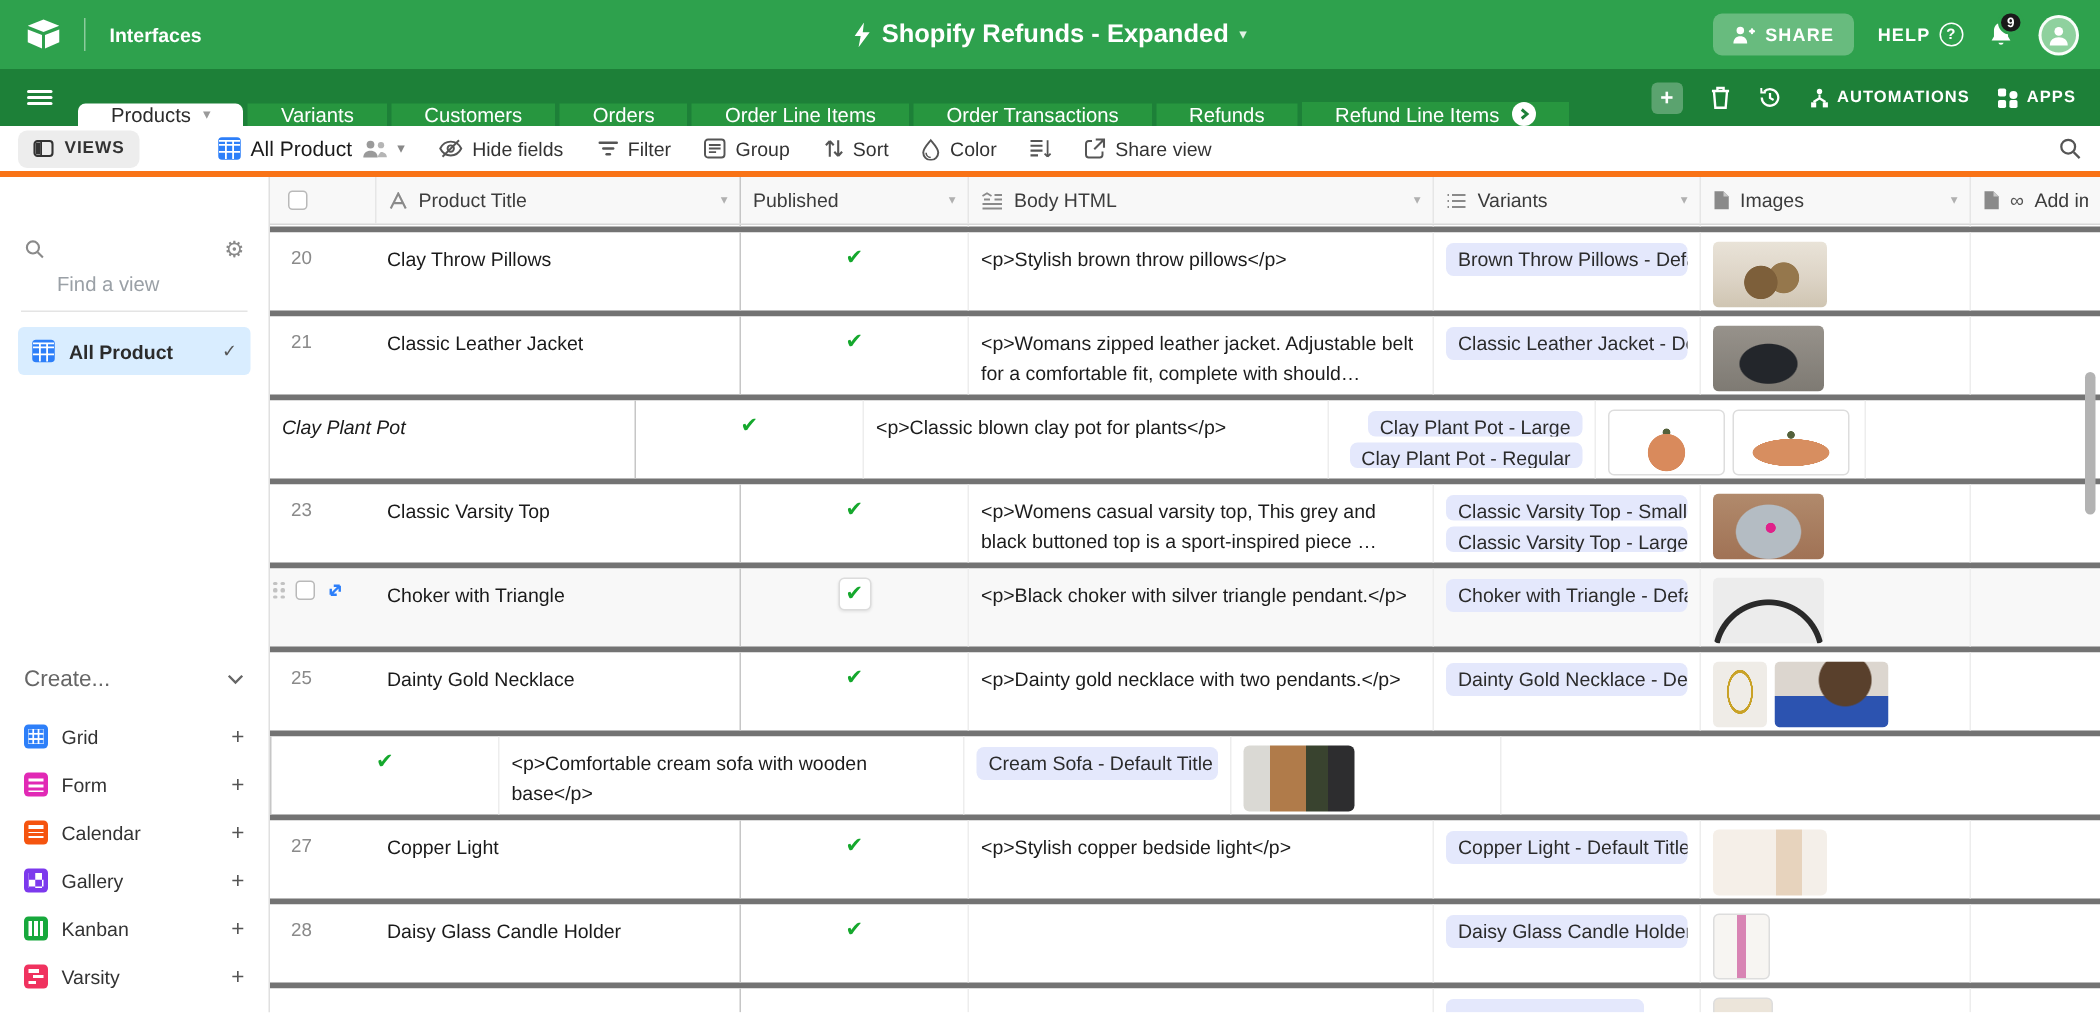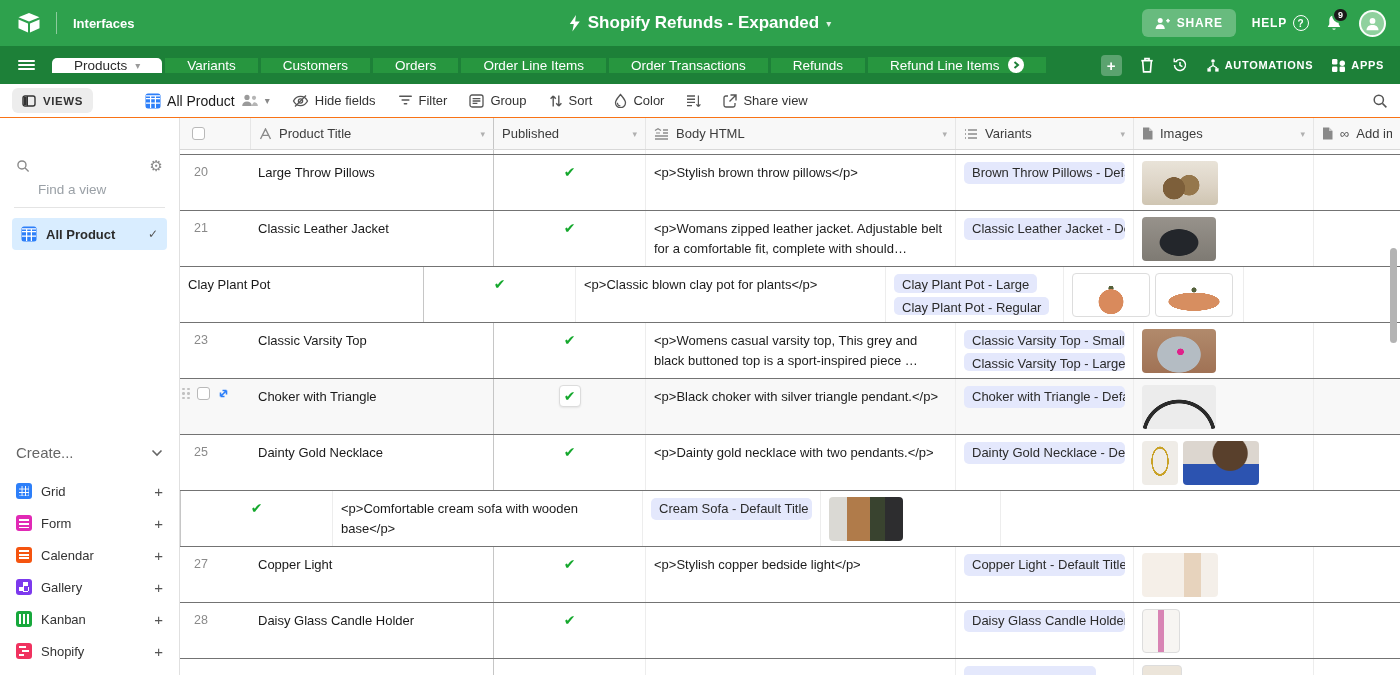--- a/index.html
+++ b/index.html
@@ -23,34 +23,34 @@
   .bell-wrap { position:relative; cursor:pointer; }
   .badge { position:absolute; top:-7px; right:-6px; background:#1a1a1a; color:#fff; font-size:9px; font-weight:700;
     border:2px solid #2ea14d; border-radius:9px; padding:1px 4px; }
   .avatar { width:27px; height:27px; border-radius:50%; background:#8fd19e; border:2px solid rgba(255,255,255,.95);
     display:flex; align-items:center; justify-content:center; cursor:pointer; }
 
   
   .tabbar { height:38px; background:#1d8038; display:flex; align-items:stretch; }
   .burger { width:52px; display:flex; align-items:center; justify-content:center; cursor:pointer; }
   .burger span { display:block; width:17px; height:2.4px; background:#fff; border-radius:1px; margin:1.8px 0; }
-  .tabs { display:flex; align-items:center; }
+  .tabs { display:flex; align-items:flex-end; }
   .tab { background:#27963f; color:#fff; font-size:13.5px; display:flex; align-items:center; gap:8px;
     padding:0 22px; margin-right:3px; cursor:pointer; white-space:nowrap; }
   .tab.active { background:#fff; color:#2b2b2b; font-weight:500; border-radius:5px 5px 0 0; }
   .tab.active .caret { color:#9a9a9a; }
   .more-circle { width:16px; height:16px; background:#fff; border-radius:50%; display:flex; align-items:center; justify-content:center; }
   .tbr-actions { margin-left:auto; display:flex; align-items:center; gap:18px; padding-right:16px; color:#fff; }
   .plusbox { width:21px; height:21px; background:rgba(255,255,255,.28); border-radius:4px; display:flex; align-items:center;
     justify-content:center; font-size:15px; font-weight:700; cursor:pointer; }
   .tbr-ic { cursor:pointer; display:flex; align-items:center; }
   .tbr-label { display:flex; align-items:center; gap:5px; font-size:11px; font-weight:700; letter-spacing:.7px; cursor:pointer; }
 
   
-  .toolbar { height:34px; background:#fff; border-bottom:1px solid #f97316; display:flex; align-items:center; padding:0 12px; gap:22px; }
+  .toolbar { height:34px; background:#fff; border-bottom:4px solid #f97316; display:flex; align-items:center; padding:0 12px; gap:22px; }
   .views-btn { display:flex; align-items:center; gap:7px; background:#ededed; border-radius:6px; height:25px; padding:0 10px;
     font-size:11.5px; font-weight:700; letter-spacing:.6px; color:#333; cursor:pointer; margin-right:30px; }
   .tool-item { display:flex; align-items:center; gap:6px; font-size:13px; color:#333; cursor:pointer; }
   .viewname { font-size:14px; font-weight:500; color:#1a1a1a; }
   .toolbar .spacer { flex:1; }
   .gridicon16 { width:16px; height:16px; }
 
   
   .main { display:flex; height:557px; }
   .sidebar { width:180px; border-right:1px solid #e0e0e0; background:#fff; display:flex; flex-direction:column; padding:10px 12px 8px; }
@@ -79,21 +79,21 @@
   
   .grid { flex:1; position:relative; overflow:hidden; background:#fff; }
   .ghead { display:flex; height:32px; background:#f8f8f8; border-bottom:1px solid #d8d8d8; }
   .hcell { display:flex; align-items:center; gap:7px; padding:0 8px; font-size:13px; color:#3c3c3c; position:relative; }
   .hcell + .hcell { border-left:1px solid #e6e6e6; }
   .hcell .hcaret { margin-left:auto; color:#b0b0b0; font-size:9px; cursor:pointer; }
   .hcell.frozen-edge { border-left:1px solid #c6c6c6; }
   .hicon { color:#8a8a8a; display:flex; align-items:center; }
   .hcheckbox { width:13px; height:13px; border:1.4px solid #b9b9b9; border-radius:3px; background:#fff; margin-left:4px; cursor:pointer; }
   .gbody { position:relative; overflow:hidden; height:525px; }
-  .grow { display:flex; height:56px; border-bottom:1px solid #737373; background:#fff; }
+  .grow { display:flex; height:56px; border-bottom:4px solid #737373; background:#fff; }
   .grow.hover { background:#f8f8f8; }
   .cell { padding:7px 8px; overflow:hidden; }
   .cell.c-border { border-left:1px solid #ededed; }
   .cell.frozen-edge { border-left:1px solid #c6c6c6; }
   .rownum { font-size:12.5px; color:#8a8a8a; padding-top:10px; padding-left:14px; }
   .rowtools { display:flex; align-items:center; gap:7px; padding-top:8px; padding-left:2px; }
   .dots { display:grid; grid-template-columns:3px 3px; gap:2px; }
   .dots b { width:2.5px; height:2.5px; border-radius:50%; background:#c2c2c2; }
   .rowcheck { width:13px; height:13px; border:1.4px solid #b9b9b9; border-radius:3px; background:#fff; cursor:pointer; }
   .title-cell { font-size:13px; color:#1a1a1a; padding-top:10px; white-space:nowrap; }
@@ -402,21 +402,21 @@
             <span class="vt-icon vt-kanban" style="background: rgb(23, 168, 60);">
               <i></i>
             </span>
             <span>Kanban</span>
             <span class="vt-plus">+</span>
           </div>
           <div class="vt-row">
             <span class="vt-icon vt-timeline" style="background: rgb(240, 50, 95);">
               <i></i>
             </span>
-            <span>Shopify</span>
+            <span>Varsity</span>
             <span class="vt-plus">+</span>
           </div>
         </div>
     </div>
   </div>
 
   <div class="grid">
     <div class="ghead" id="ghead">
         <div class="hcell" style="width: 70px;">
           <span class="hcheckbox"></span>
@@ -481,21 +481,21 @@
           <div class="cell pub-cell frozen-edge" style="width: 152px;"></div>
           <div class="cell body-cell c-border" style="width: 310px;"></div>
           <div class="cell var-cell c-border" style="width: 178px;"></div>
           <div class="cell img-cell c-border" style="width: 180px;"></div>
           <div class="cell c-border" style="width: 87px;"></div>
         </div>
         <div class="grow">
           <div class="cell" style="width: 70px; padding: 0px;">
             <div class="rownum">20</div>
           </div>
-          <div class="cell title-cell" style="width: 243px;">Large Throw Pillows</div>
+          <div class="cell title-cell" style="width: 243px;">Clay Throw Pillows</div>
           <div class="cell pub-cell frozen-edge" style="width: 152px;">
             <span class="checkmark">✔</span>
           </div>
           <div class="cell body-cell c-border" style="width: 310px;">&lt;p&gt;Stylish brown throw pillows&lt;/p&gt;</div>
           <div class="cell var-cell c-border" style="width: 178px;">
             <div class="pill">Brown Throw Pillows - Defa</div>
           </div>
           <div class="cell img-cell c-border" style="width: 180px;">
             <div class="thumb th-pillows" style="width: 76px;"></div>
           </div>
@@ -512,26 +512,26 @@
           <div class="cell body-cell c-border" style="width: 310px;">&lt;p&gt;Womans zipped leather jacket. Adjustable belt for a comfortable fit, complete with should…</div>
           <div class="cell var-cell c-border" style="width: 178px;">
             <div class="pill">Classic Leather Jacket - De</div>
           </div>
           <div class="cell img-cell c-border" style="width: 180px;">
             <div class="thumb th-jacket" style="width: 74px;"></div>
           </div>
           <div class="cell c-border" style="width: 87px;"></div>
         </div>
         <div class="grow">
-          <div class="cell title-cell" style="width: 243px;">Clay Plant Pot</div>
+          <div class="cell title-cell" style="width: 243px; font-style: italic;">Clay Plant Pot</div>
           <div class="cell pub-cell frozen-edge" style="width: 152px;">
             <span class="checkmark">✔</span>
           </div>
           <div class="cell body-cell c-border" style="width: 310px;">&lt;p&gt;Classic blown clay pot for plants&lt;/p&gt;</div>
-          <div class="cell var-cell c-border" style="width: 178px;">
+          <div class="cell var-cell c-border" style="width: 178px; align-items: flex-end;">
             <div class="pill">Clay Plant Pot - Large</div>
             <div class="pill">Clay Plant Pot - Regular</div>
           </div>
           <div class="cell img-cell c-border" style="width: 180px;">
             <div class="thumb th-pot1 bordered" style="width: 78px;"></div>
             <div class="thumb th-pot2 bordered" style="width: 78px;"></div>
           </div>
           <div class="cell c-border" style="width: 87px;"></div>
         </div>
         <div class="grow">

